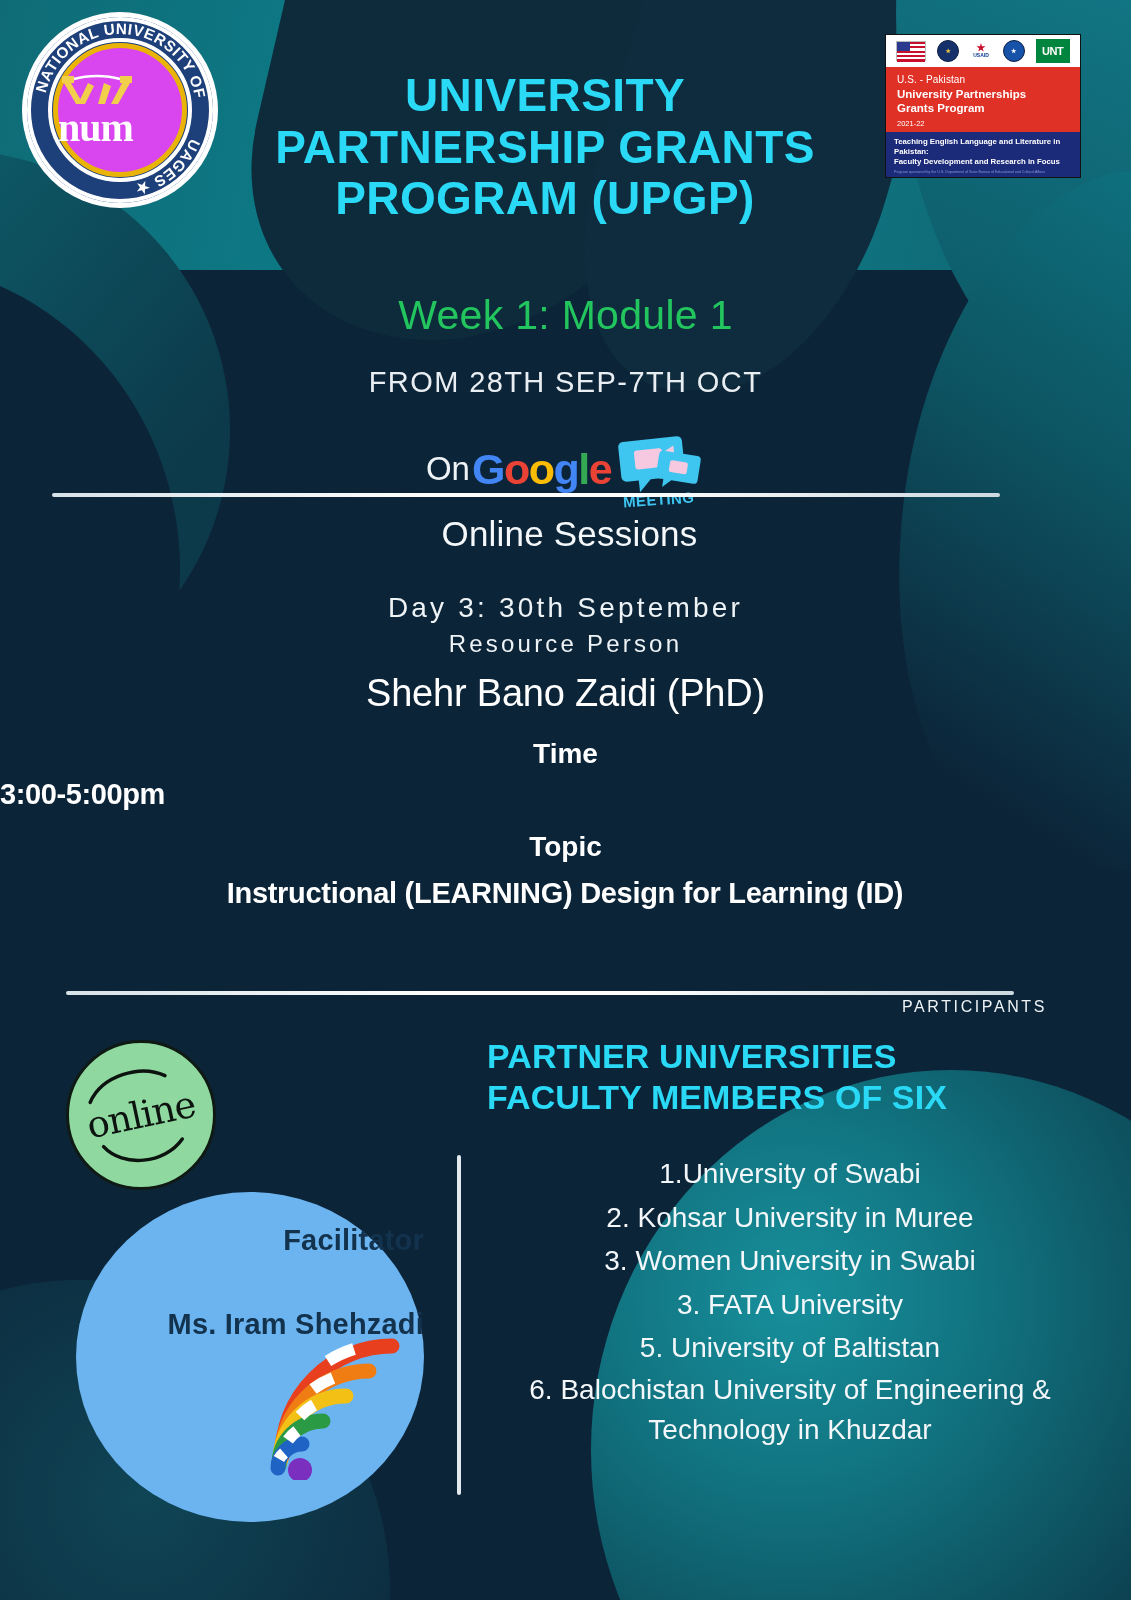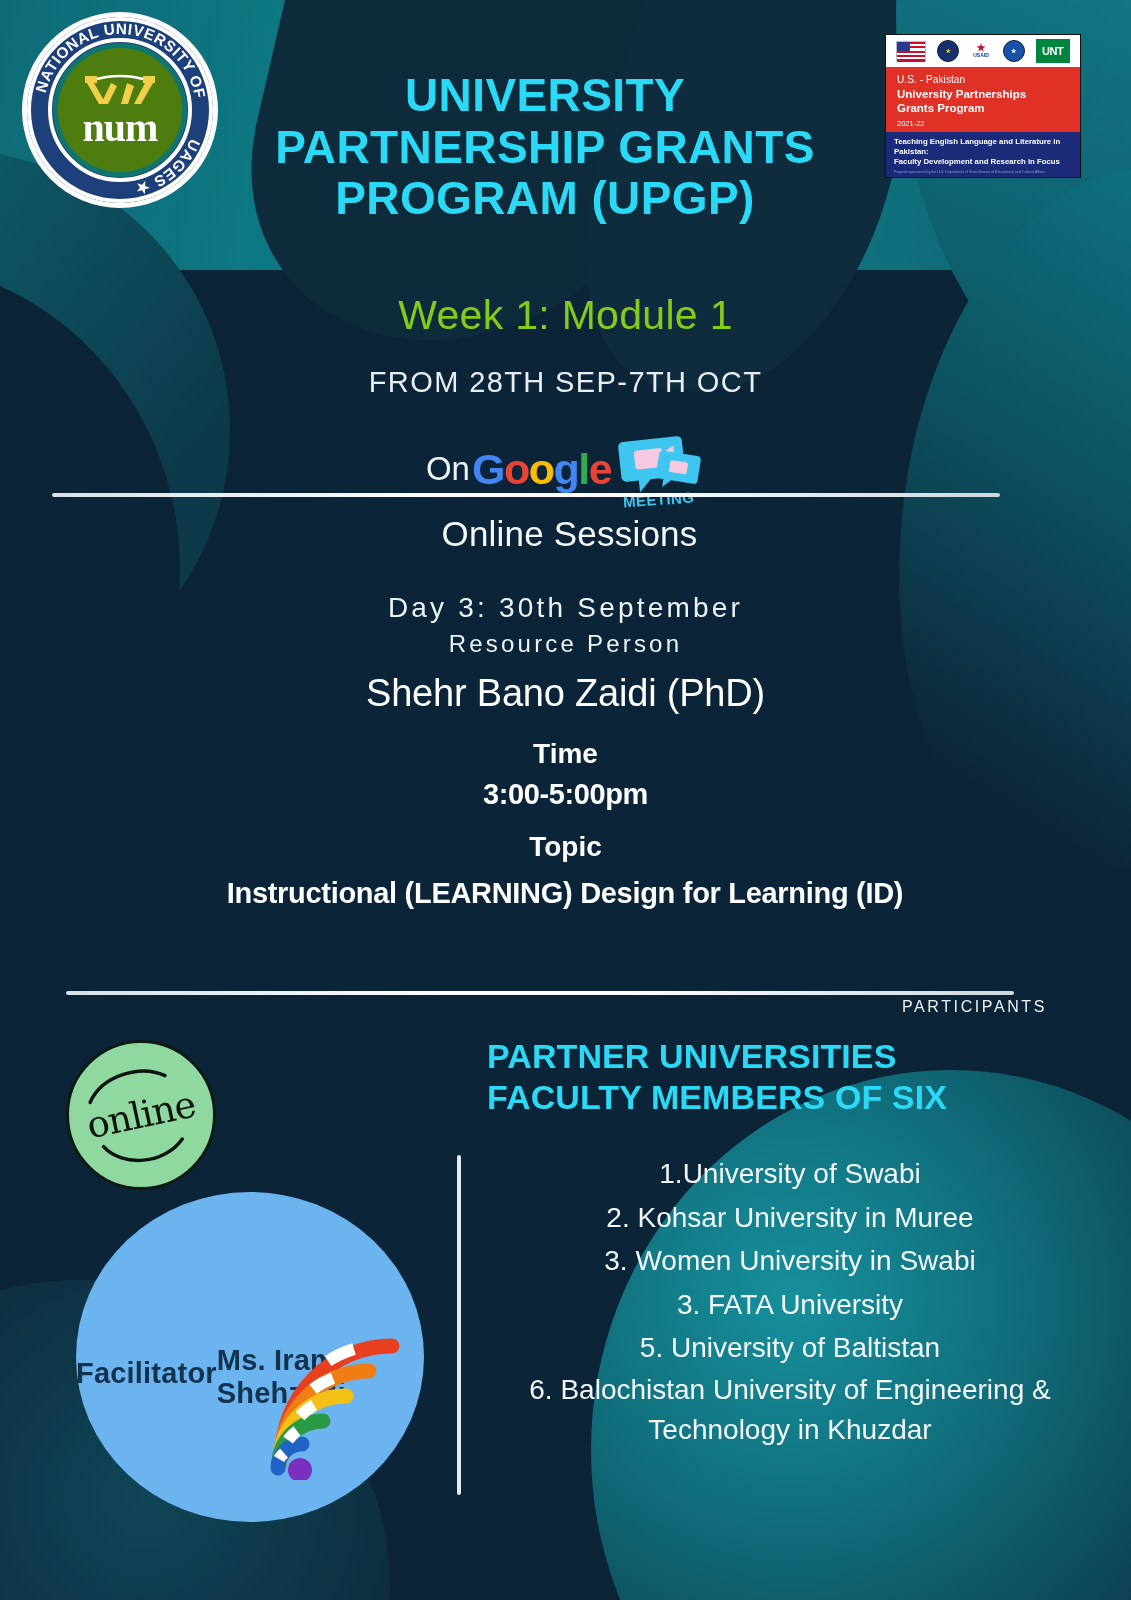--- a/index.html
+++ b/index.html
@@ -86,23 +86,23 @@
     display: flex; align-items: center; justify-content: center;
   }
   .numl-ring {
     width: 186px; height: 186px; border-radius: 50%;
     background: #1d3f7a;
     position: relative;
     display: flex; align-items: center; justify-content: center;
   }
   .numl-inner {
     width: 134px; height: 134px; border-radius: 50%;
-    background: #4d7c0f;
-    border: 5px solid #0f766e;
-    display: flex; flex-direction: column; align-items: center; justify-content: center;
+    background: #d946ef;
+    border: 5px solid #eab308;
+    display: flex; flex-direction: column; justify-content: center;
   }
   .numl-ringtext { position: absolute; inset: 0; }
   .numl-ringtext text { fill: #ffffff; font-size: 15.2px; font-weight: bold;
     font-family: "Liberation Sans", sans-serif; letter-spacing: .6px; }
   .numl-book { width: 78px; height: 34px; margin-bottom: 2px; }
   .numl-word { font-family: "Liberation Serif", serif; color:#fff; font-size: 40px;
     font-weight: bold; line-height: .9; letter-spacing: -1px; }
 
   
   .program-badge {
@@ -149,21 +149,21 @@
     text-align: center;
     color: #2ad9f5;
     font-size: 46px; font-weight: bold; line-height: 1.12;
     letter-spacing: .4px;
     font-family: "Liberation Sans", sans-serif;
   }
 
   
   .week-line {
     position: absolute; left: 0; top: 292px; width: 1131px;
-    text-align: center; color: #84cc16;
+    text-align: center; color: #22c55e;
     font-size: 41px; font-weight: 400; letter-spacing: .3px;
   }
   .date-line {
     position: absolute; left: 0; top: 366px; width: 1131px;
     text-align: center; color: #e9eef2;
     font-size: 29px; letter-spacing: 1.4px;
   }
   .google-row {
     position: absolute; left: 0; top: 432px; width: 1131px;
     display: flex; align-items: center; justify-content: center; gap: 2px;
@@ -207,21 +207,21 @@
     position: absolute; left: 0; top: 672px; width: 1131px;
     text-align: center; color: #ffffff; font-size: 38px; font-weight: 500;
     letter-spacing: -.2px;
   }
   .lbl-time {
     position: absolute; left: 0; top: 738px; width: 1131px;
     text-align: center; color: #ffffff; font-size: 28px; font-weight: bold;
   }
   .val-time {
     position: absolute; left: 0; top: 778px; width: 1131px;
-    text-align: center; color: #ffffff; font-size: 29px; font-weight: bold;
+    color: #ffffff; font-size: 29px; font-weight: bold;
     letter-spacing: -.4px;
   }
   .lbl-topic {
     position: absolute; left: 0; top: 831px; width: 1131px;
     text-align: center; color: #ffffff; font-size: 28px; font-weight: bold;
   }
   .val-topic {
     position: absolute; left: 160px; top: 872px; width: 810px;
     text-align: center; color: #ffffff; font-size: 29px; font-weight: bold;
     line-height: 1.48; letter-spacing: -.3px;
@@ -243,22 +243,23 @@
     list-style: none;
   }
   .uni-list li { white-space: nowrap; }
   .uni-list li.wrap { white-space: normal; line-height: 1.45; }
 
   
   .facil-circle {
     position: absolute; left: 76px; top: 1192px;
     width: 348px; height: 330px; border-radius: 50%;
     background: #6cb4f0;
-    display: flex; flex-direction: row; align-items: center;
+    display: flex; flex-direction: column; align-items: flex-end;
     padding-top: 32px;
+    gap: 43px;
   }
   .facil-role { color:#12324d; font-size: 29px; font-weight: bold; letter-spacing: .2px; }
   .facil-name { color:#12324d; font-size: 29px; font-weight: bold; margin-top: 8px; letter-spacing: .2px; }
   .online-badge {
     position: absolute; left: 66px; top: 1040px;
     width: 150px; height: 150px; border-radius: 50%;
     background: #8fd9a0; border: 3px solid #0f1a14;
   }
   .online-badge svg { position: absolute; inset: 0; }
   .online-word {

